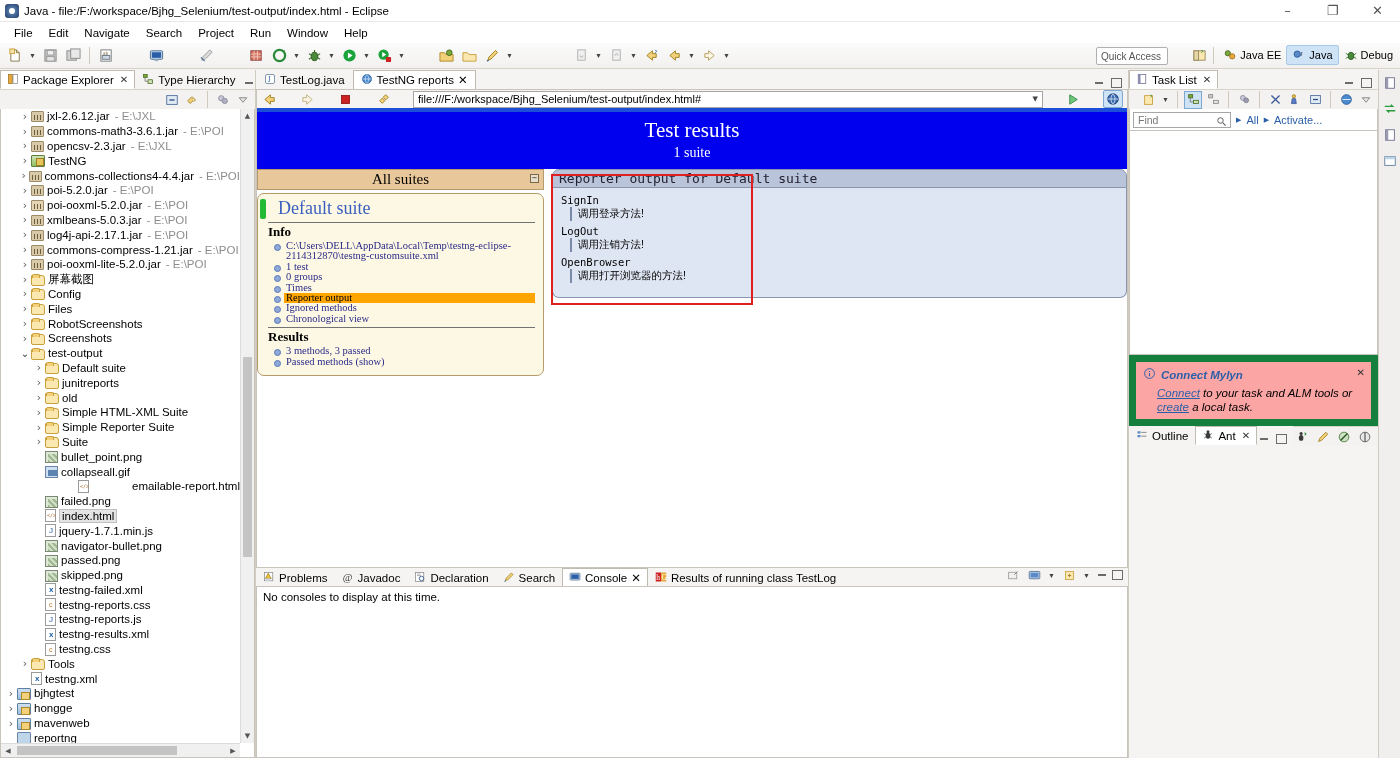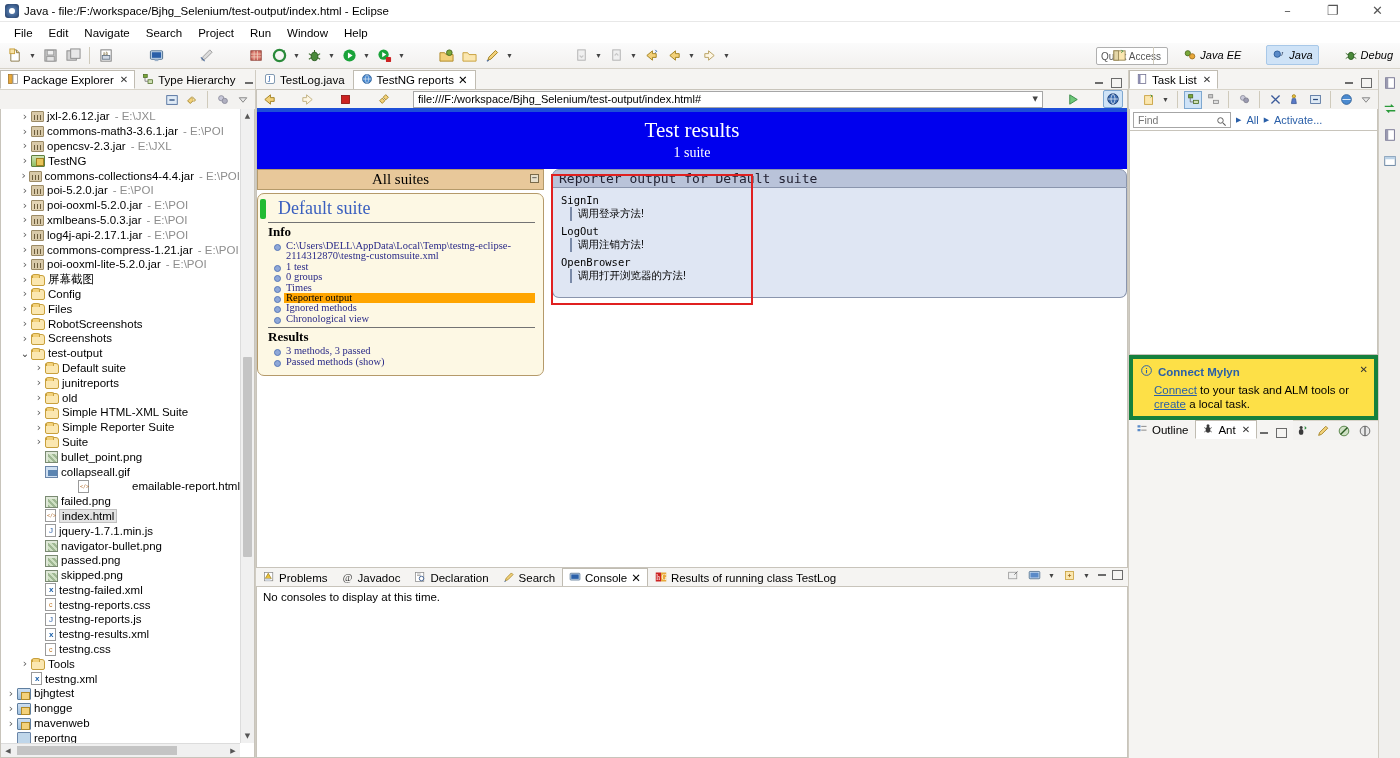--- a/index.html
+++ b/index.html
@@ -52,21 +52,21 @@
   .tsep { width:1px; height:17px; background:#cfcabb; margin:0 4px; }
   .tarrow { width:11px; height:22px; display:flex; align-items:center; justify-content:center;
             font-size:7px; color:#444; }
   .tspacer { width: 26px; }
 
   .quickaccess {
     position:absolute; right: 232px; top:4px; width:72px; height:18px;
     border:1px solid #b0b0b0; background:#fff; font-size:10px;
     display:flex; align-items:center; padding-left:4px; color:#555; border-radius:2px;
   }
-  .persp-area { position:absolute; right: 2px; top:2px; display:flex; align-items:center; gap:20px;font-style:italic;}
+  .persp-area { position:absolute; right: 2px; top:2px; display:flex; align-items:center; gap:0;}
   .persp-btn { display:flex; align-items:center; gap:3px; padding:2px 5px; font-size:11px; border-radius:2px;}
   .persp-btn.active { background:#cfe3f7; border:1px solid #a8c8e8; }
   .persp-open { width:20px; height:20px; display:flex; align-items:center; justify-content:center;}
 
   
   .workbench { position:absolute; top:70px; left:0; right:0; bottom:0; display:flex; }
 
   
   .view { background:#f5f4f2; display:flex; flex-direction:column; }
   .view-tabs {
@@ -239,21 +239,21 @@
     justify-content:flex-end; gap:2px; padding-right:3px; border-top:1px solid #d8d4ca;}
   .tl-filter { height:22px; background:#fff; border:1px solid #c8c4bb; border-top:none;
     display:flex; align-items:center; padding:0 3px; gap:5px;}
   .findbox { width:98px; height:16px; border:1px solid #a6a6a6; background:#fff; display:flex;
     align-items:center; padding-left:4px; font-size:10.5px; color:#777; position:relative;}
   .findbox .mag { position:absolute; right:3px; top:3px;}
   .tl-link { color:#2a5fa8; font-size:11px; }
   .tri { font-size:7px; color:#2a5fa8; font-family:"DejaVu Sans",sans-serif;}
   .tl-body { flex:1; background:#fff; border:1px solid #c8c4bb; border-top:none;}
 
-  .mylyn { background:#fde047; border:4px solid #15803d; padding:5px 7px; position:relative;}
+  .mylyn { background:#fca5a5; border:7px solid #15803d; padding:5px 7px; position:relative;font-style:italic;}
   .mylyn-hd { display:flex; align-items:center; gap:5px; color:#2a5fa8; font-weight:bold;
     font-size:11.5px;}
   .mylyn-x { position:absolute; right:6px; top:5px; font-size:10px; color:#333;
     font-family:"DejaVu Sans",sans-serif;}
   .mylyn-txt { margin-top:4px; margin-left:14px; font-size:11.5px; line-height:14px;}
   .mylyn-txt a { color:#2a5fa8; }
 
   #outline { flex:1; display:flex; flex-direction:row;}
   .ol-toolbar { height:20px; background:#f3f2f0; display:flex; align-items:center;
     justify-content:flex-end; gap:3px; padding-right:4px; border-top:1px solid #d8d4ca;}

